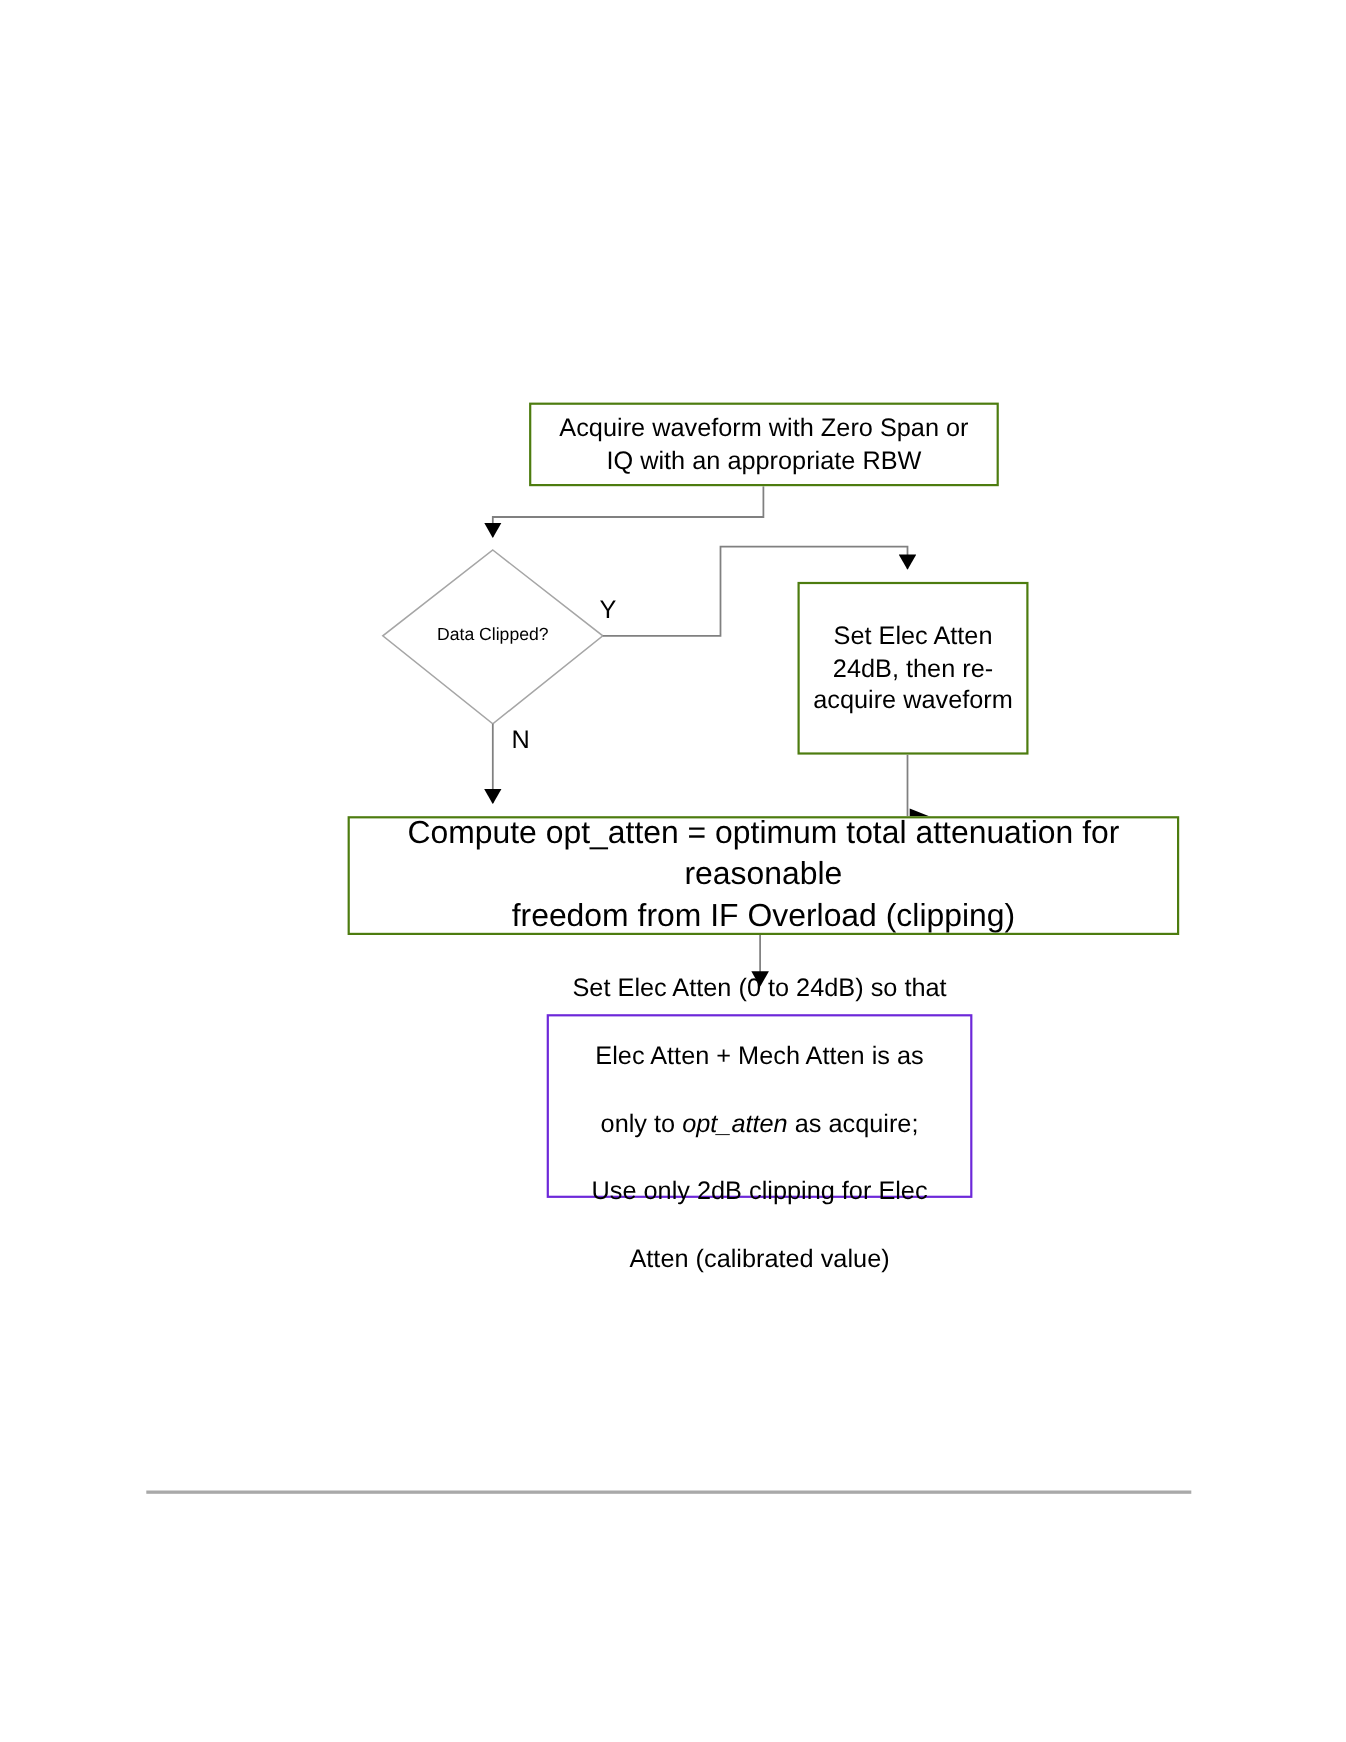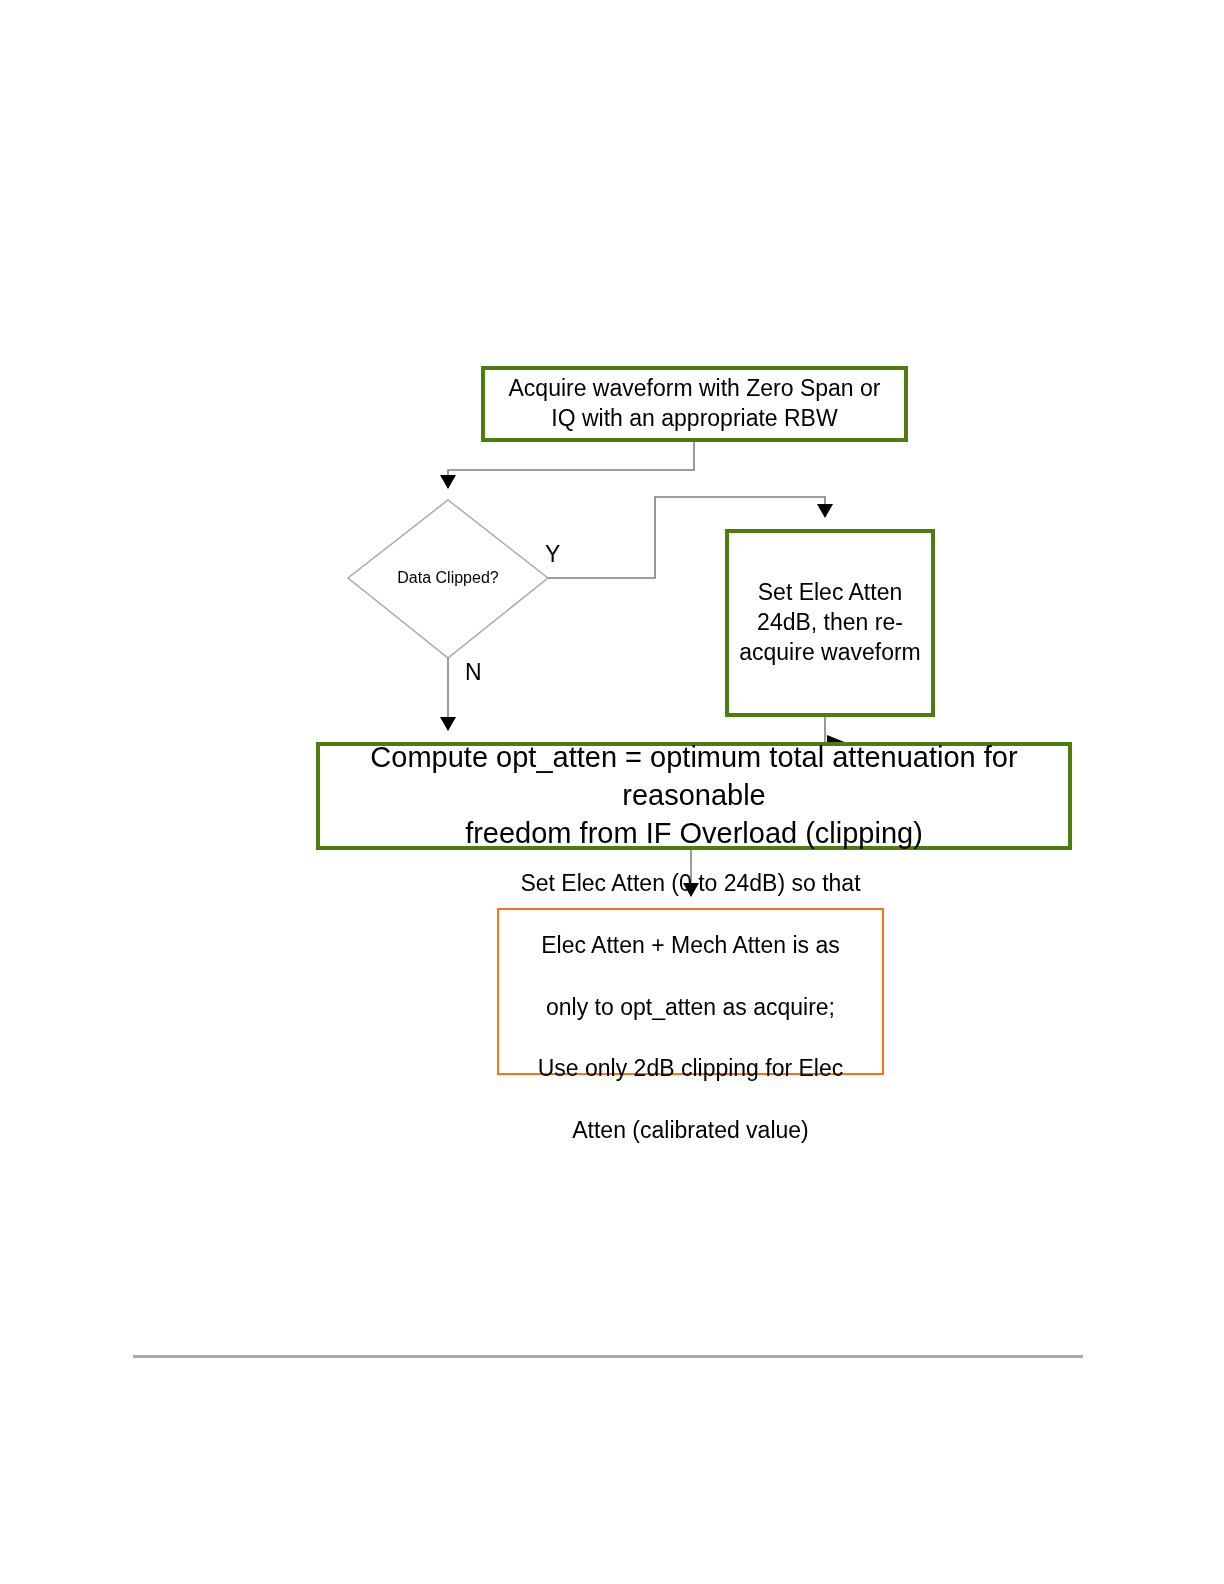--- a/index.html
+++ b/index.html
@@ -32,37 +32,38 @@
     box-sizing: border-box;
     display: flex;
     align-items: center;
     justify-content: center;
     text-align: center;
     background: #ffffff;
     line-height: 1.30;
     white-space: pre-line;
   }
   .node-thin {
-    border: 4px solid #4d7c0f;
+    border: 2px solid #4d7c0f;
   }
   .node-thick {
-    border: 2px solid #f97316;
+    border: 2px solid #6d28d9;
+    margin-top: 14px;
   }
   #node-acquire {
     left: 481px;
     top: 366px;
     width: 427px;
     height: 76px;
     font-size: 23px;
   }
   #node-set-atten-24 {
     left: 725px;
     top: 529px;
     width: 210px;
-    height: 188px;
+    height: 157px;
     font-size: 23px;
     padding: 0 10px;
   }
   #node-compute {
     left: 316px;
     top: 742px;
     width: 756px;
     height: 108px;
     font-size: 29px;
   }
@@ -97,20 +98,21 @@
   #branch-yes {
     left: 545px;
     top: 543px;
   }
   #branch-no {
     left: 465px;
     top: 661px;
   }
   
   .ital {
+    font-style: italic;
   }
   
   #footer-rule {
     position: absolute;
     left: 133px;
     top: 1355px;
     width: 950px;
     height: 3px;
     background: #a9a9a9;
   }

